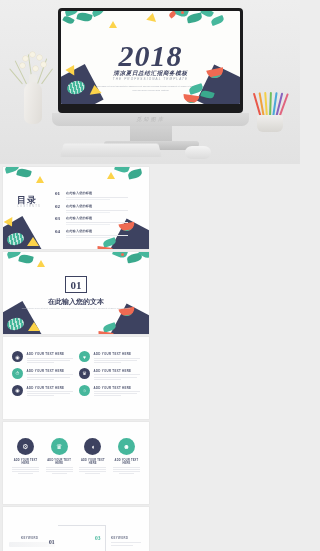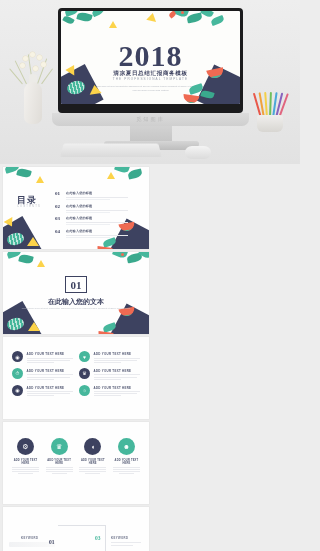--- a/index.html
+++ b/index.html
@@ -8,21 +8,21 @@
     font-family:"Liberation Sans", sans-serif;
     background:#ededed;
     color:#3d4260;
   }
   .page { position:relative; width:300px; height:551px; background:#ededed; }
 
   
   .hero { position:relative; width:300px; height:164px; background:#ebebeb; overflow:hidden; }
   .hero-bg { position:absolute; inset:0; background:linear-gradient(180deg,#eeeeee 0%,#e7e7e7 60%,#e2e2e2 100%); }
 
-  .monitor { position:absolute; left:58px; top:8px; width:185px; height:105px; }
+  .monitor { position:absolute; left:58px; top:8px; width:185px; height:105px;font-style:italic; }
   .monitor-frame {
     position:absolute; inset:0; background:#1b1b1d; border-radius:4px;
     padding:3px 3px 0 3px;
   }
   .screen { position:relative; width:100%; height:93px; background:#fdfdfb; overflow:hidden; border-radius:1px; }
   .monitor-chin {
     position:absolute; left:-6px; top:105px; width:197px; height:13px;
     background:linear-gradient(180deg,#dcdcdc,#cfcfcf);
     border-radius:0 0 7px 7px;
   }

